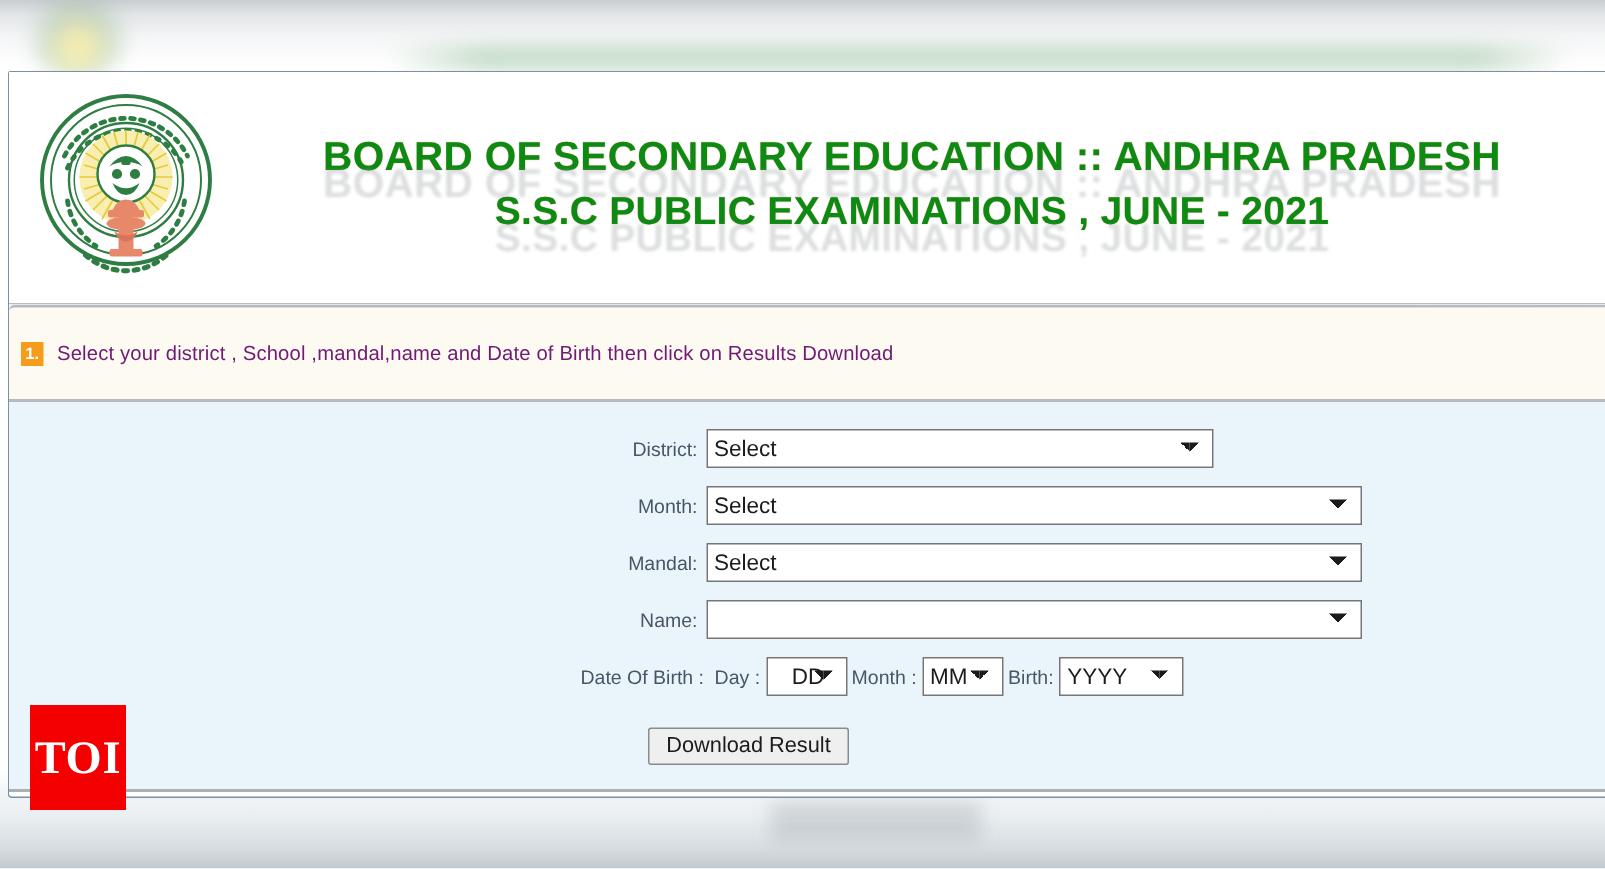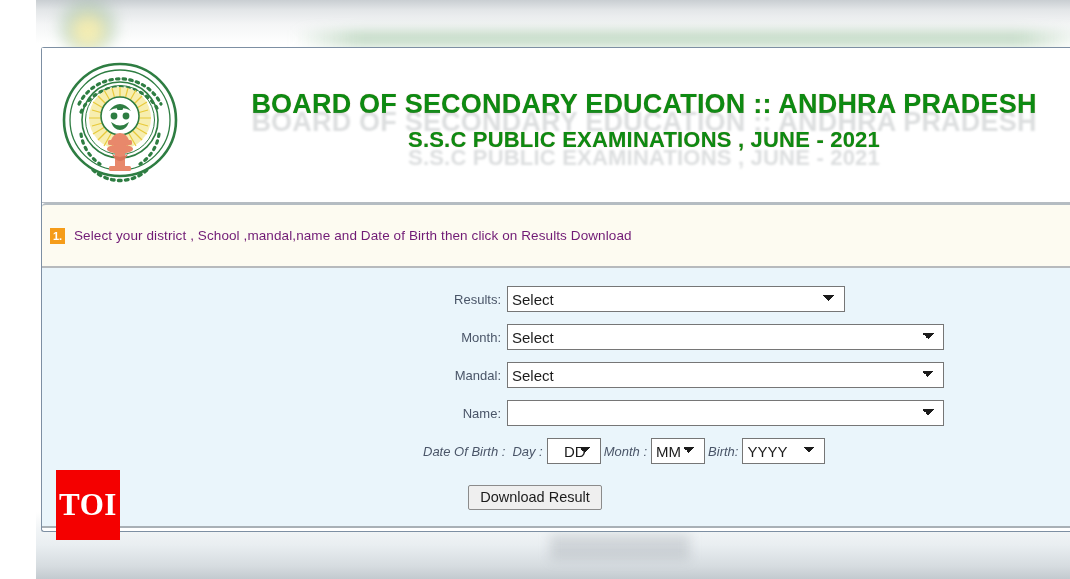--- a/index.html
+++ b/index.html
@@ -22,21 +22,20 @@
     background: linear-gradient(to bottom,
        #c9ced2 0px,
        #e3e6e8 10px,
        #f4f5f6 24px,
        #ffffff 44px,
        #ffffff 512px,
        #f2f5f7 528px,
        #e9eef1 545px,
        #d6dce0 566px,
        #c3cacf 579px);
-    margin-left: 36px;
   }
 
   
   #top-ghost {
     position: absolute;
     left: 0; top: 0;
     width: 1070px; height: 48px;
     overflow: hidden;
     pointer-events: none;
   }
@@ -100,21 +99,21 @@
   .title-line {
     position: relative;
     font-weight: bold;
     font-size: 27px;
     letter-spacing: .2px;
     line-height: 36px;
     color: #0d8a12;
     text-shadow: 0 0 1px rgba(190,60,30,.45);
     white-space: nowrap;
   }
-  .title-line.second { font-size: 22px; }
+  .title-line.second { font-size: 26px; }
   
   .title-line .ghost {
     position: absolute;
     left: 0; right: 0; top: 18px;
     color: rgba(140,145,150,.30);
     text-shadow: none;
     filter: blur(1.1px);
     pointer-events: none;
     user-select: none;
   }
@@ -208,21 +207,21 @@
 
   
   .dob-row {
     display: flex;
     align-items: center;
     height: 38px;
     padding-left: 381px;
     box-sizing: border-box;
     gap: 0px;
   }
-  .dob-row .lbl { margin: 0 4px 0 0; font-style: italic; }
+  .dob-row .lbl { margin: 0 4px 0 0; }
   .dob-row .lbl.tight { margin-left: 3px; }
 
   
   .btn-row {
     display: flex;
     justify-content: center;
     align-items: flex-end;
     height: 40px;
     padding-right: 78px;
   }
@@ -350,21 +349,21 @@
     </div>
 
     <div class="instruction">
       <div class="badge-num">1.</div>
       <div class="instruction-text">Select your district , School ,mandal,name  and Date of Birth then click on Results Download</div>
     </div>
 
     <div class="form-area">
 
       <div class="form-row">
-        <div class="lbl field-label">Results:</div>
+        <div class="lbl field-label">District:</div>
         <select class="ui w-district">
           <option>Select</option>
         </select>
       </div>
 
       <div class="form-row">
         <div class="lbl field-label">Month:</div>
         <select class="ui w-wide">
           <option>Select</option>
         </select>

